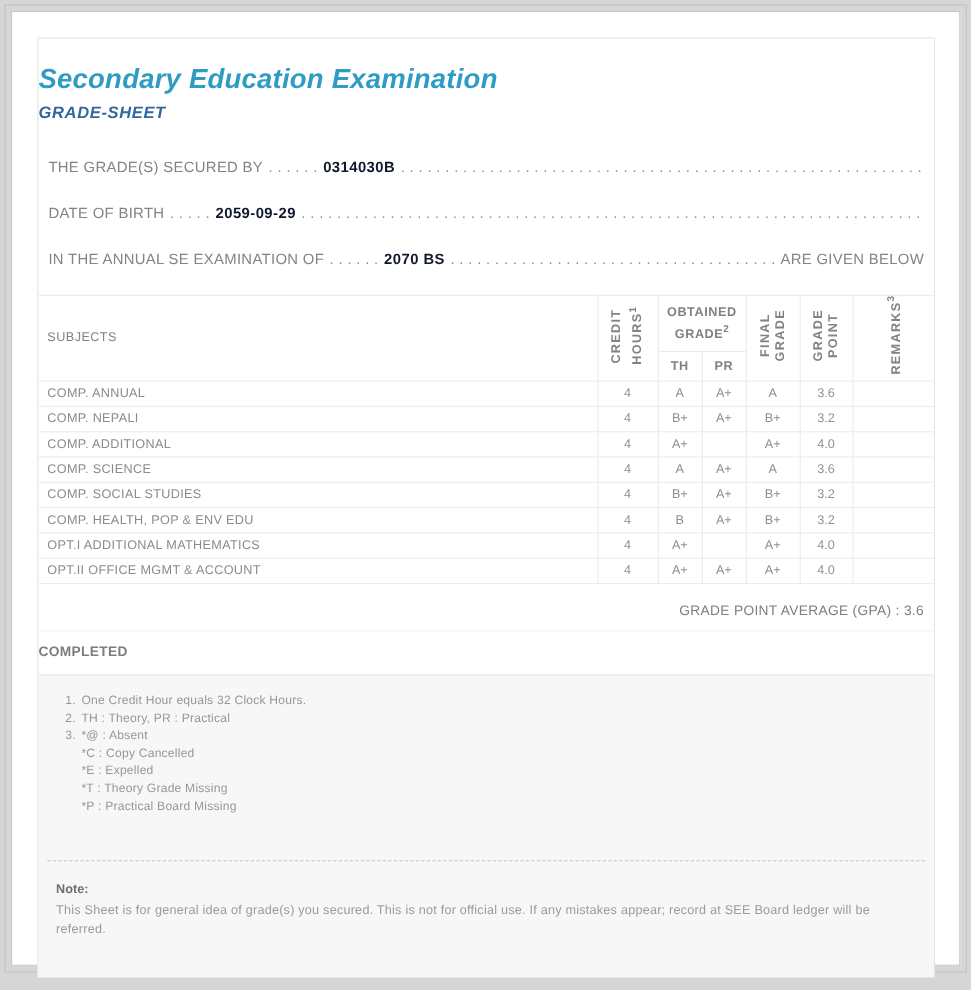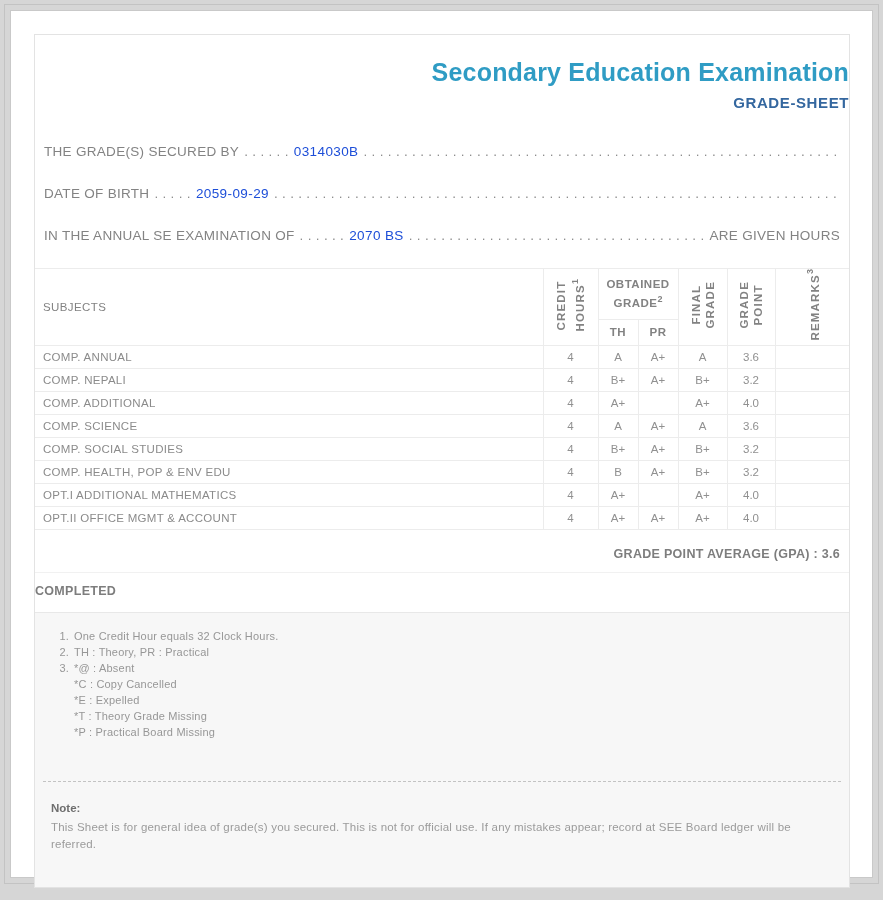--- a/index.html
+++ b/index.html
@@ -18,21 +18,21 @@
     border: 1px solid #c9c9c9;
     box-shadow: 0 0 0 5px #d6d6d6, 0 0 0 6px #c3c3c3;
   }
   .content-box {
     position: absolute;
     left: 23px; right: 22px; top: 23px;
     border: 1px solid #e3e3e3;
     background: #ffffff;
   }
   
-  .title-area { text-align: right; padding-top: 22px; }
+  .title-area { text-align: left; padding-top: 22px; font-style: italic; }
   .main-title {
     color: #2f9cc4;
     font-size: 25px;
     font-weight: bold;
     letter-spacing: 0.2px;
     line-height: 30px;
   }
   .sub-title {
     color: #34679f;
     font-size: 15px;
@@ -49,21 +49,21 @@
     white-space: nowrap;
     padding: 0 9px;
     color: #838383;
     font-size: 13.5px;
     letter-spacing: 0.3px;
     line-height: 20px;
     margin-bottom: 22px;
     overflow: hidden;
   }
   .info-line .leader { margin: 0 5px; color: #8d8d8d; }
-  .info-line .value { font-weight: normal; color: #1d4ed8; letter-spacing: 0.4px; }
+  .info-line .value { font-weight: bold; color: #0f172a; letter-spacing: 0.4px; }
   .info-line .fill {
     flex: 1 1 auto;
     min-width: 0;
     overflow: hidden;
     margin-left: 5px;
     color: #8d8d8d;
   }
   .info-line .suffix { margin-left: 5px; flex: 0 0 auto; }
   
   table.grades {
@@ -127,21 +127,21 @@
     vertical-align: middle;
   }
   tr.data-row td.subject { padding-left: 8px; letter-spacing: 0.3px; }
   tr.data-row td.val { text-align: center; color: #909090; }
   
   .gpa-row {
     border-top: 1px solid #ececec;
     text-align: right;
     padding: 17px 9px 11px 0;
     font-size: 12.5px;
-    font-weight: bold;
+    font-weight: normal;
     color: #7d7d7d;
     letter-spacing: 0.3px;
   }
   .completed-row {
     border-top: 1px solid #f1f1f1;
     padding: 11px 9px 14px 0;
     font-size: 12.5px;
     font-weight: bold;
     color: #7d7d7d;
     letter-spacing: 0.3px;
@@ -208,21 +208,21 @@
         <span>DATE OF BIRTH</span>
         <span class="leader">. . . . .</span>
         <span class="value">2059-09-29</span>
         <span class="fill">. . . . . . . . . . . . . . . . . . . . . . . . . . . . . . . . . . . . . . . . . . . . . . . . . . . . . . . . . . . . . . . . . . . . . . . . . . . . . . . . . . . . . . . . . . . . . . . . . . . . . . . . . . . . . . . . . . . . . . . . . . . . . . . . . . . . . . . . . . . . . . . .</span>
       </div>
       <div class="info-line">
         <span>IN THE ANNUAL SE EXAMINATION OF</span>
         <span class="leader">. . . . . .</span>
         <span class="value">2070 BS</span>
         <span class="fill">. . . . . . . . . . . . . . . . . . . . . . . . . . . . . . . . . . . . . . . . . . . . . . . . . . . . . . . . . . . . . . . . . . . . . . . . . . . . . . . . . . . . . . . . . . . . . . . . . . . . . . . . . . . . . . . . . . . . . . . . . . . . . . . . . . . . . . . . . . . . . . . .</span>
-        <span class="suffix">ARE GIVEN HOURS</span>
+        <span class="suffix">ARE GIVEN BELOW</span>
       </div>
     </div>
 
     <table class="grades">
       <colgroup>
         <col style="width:508px">
         <col style="width:55px">
         <col style="width:40px">
         <col style="width:40px">
         <col style="width:49px">

